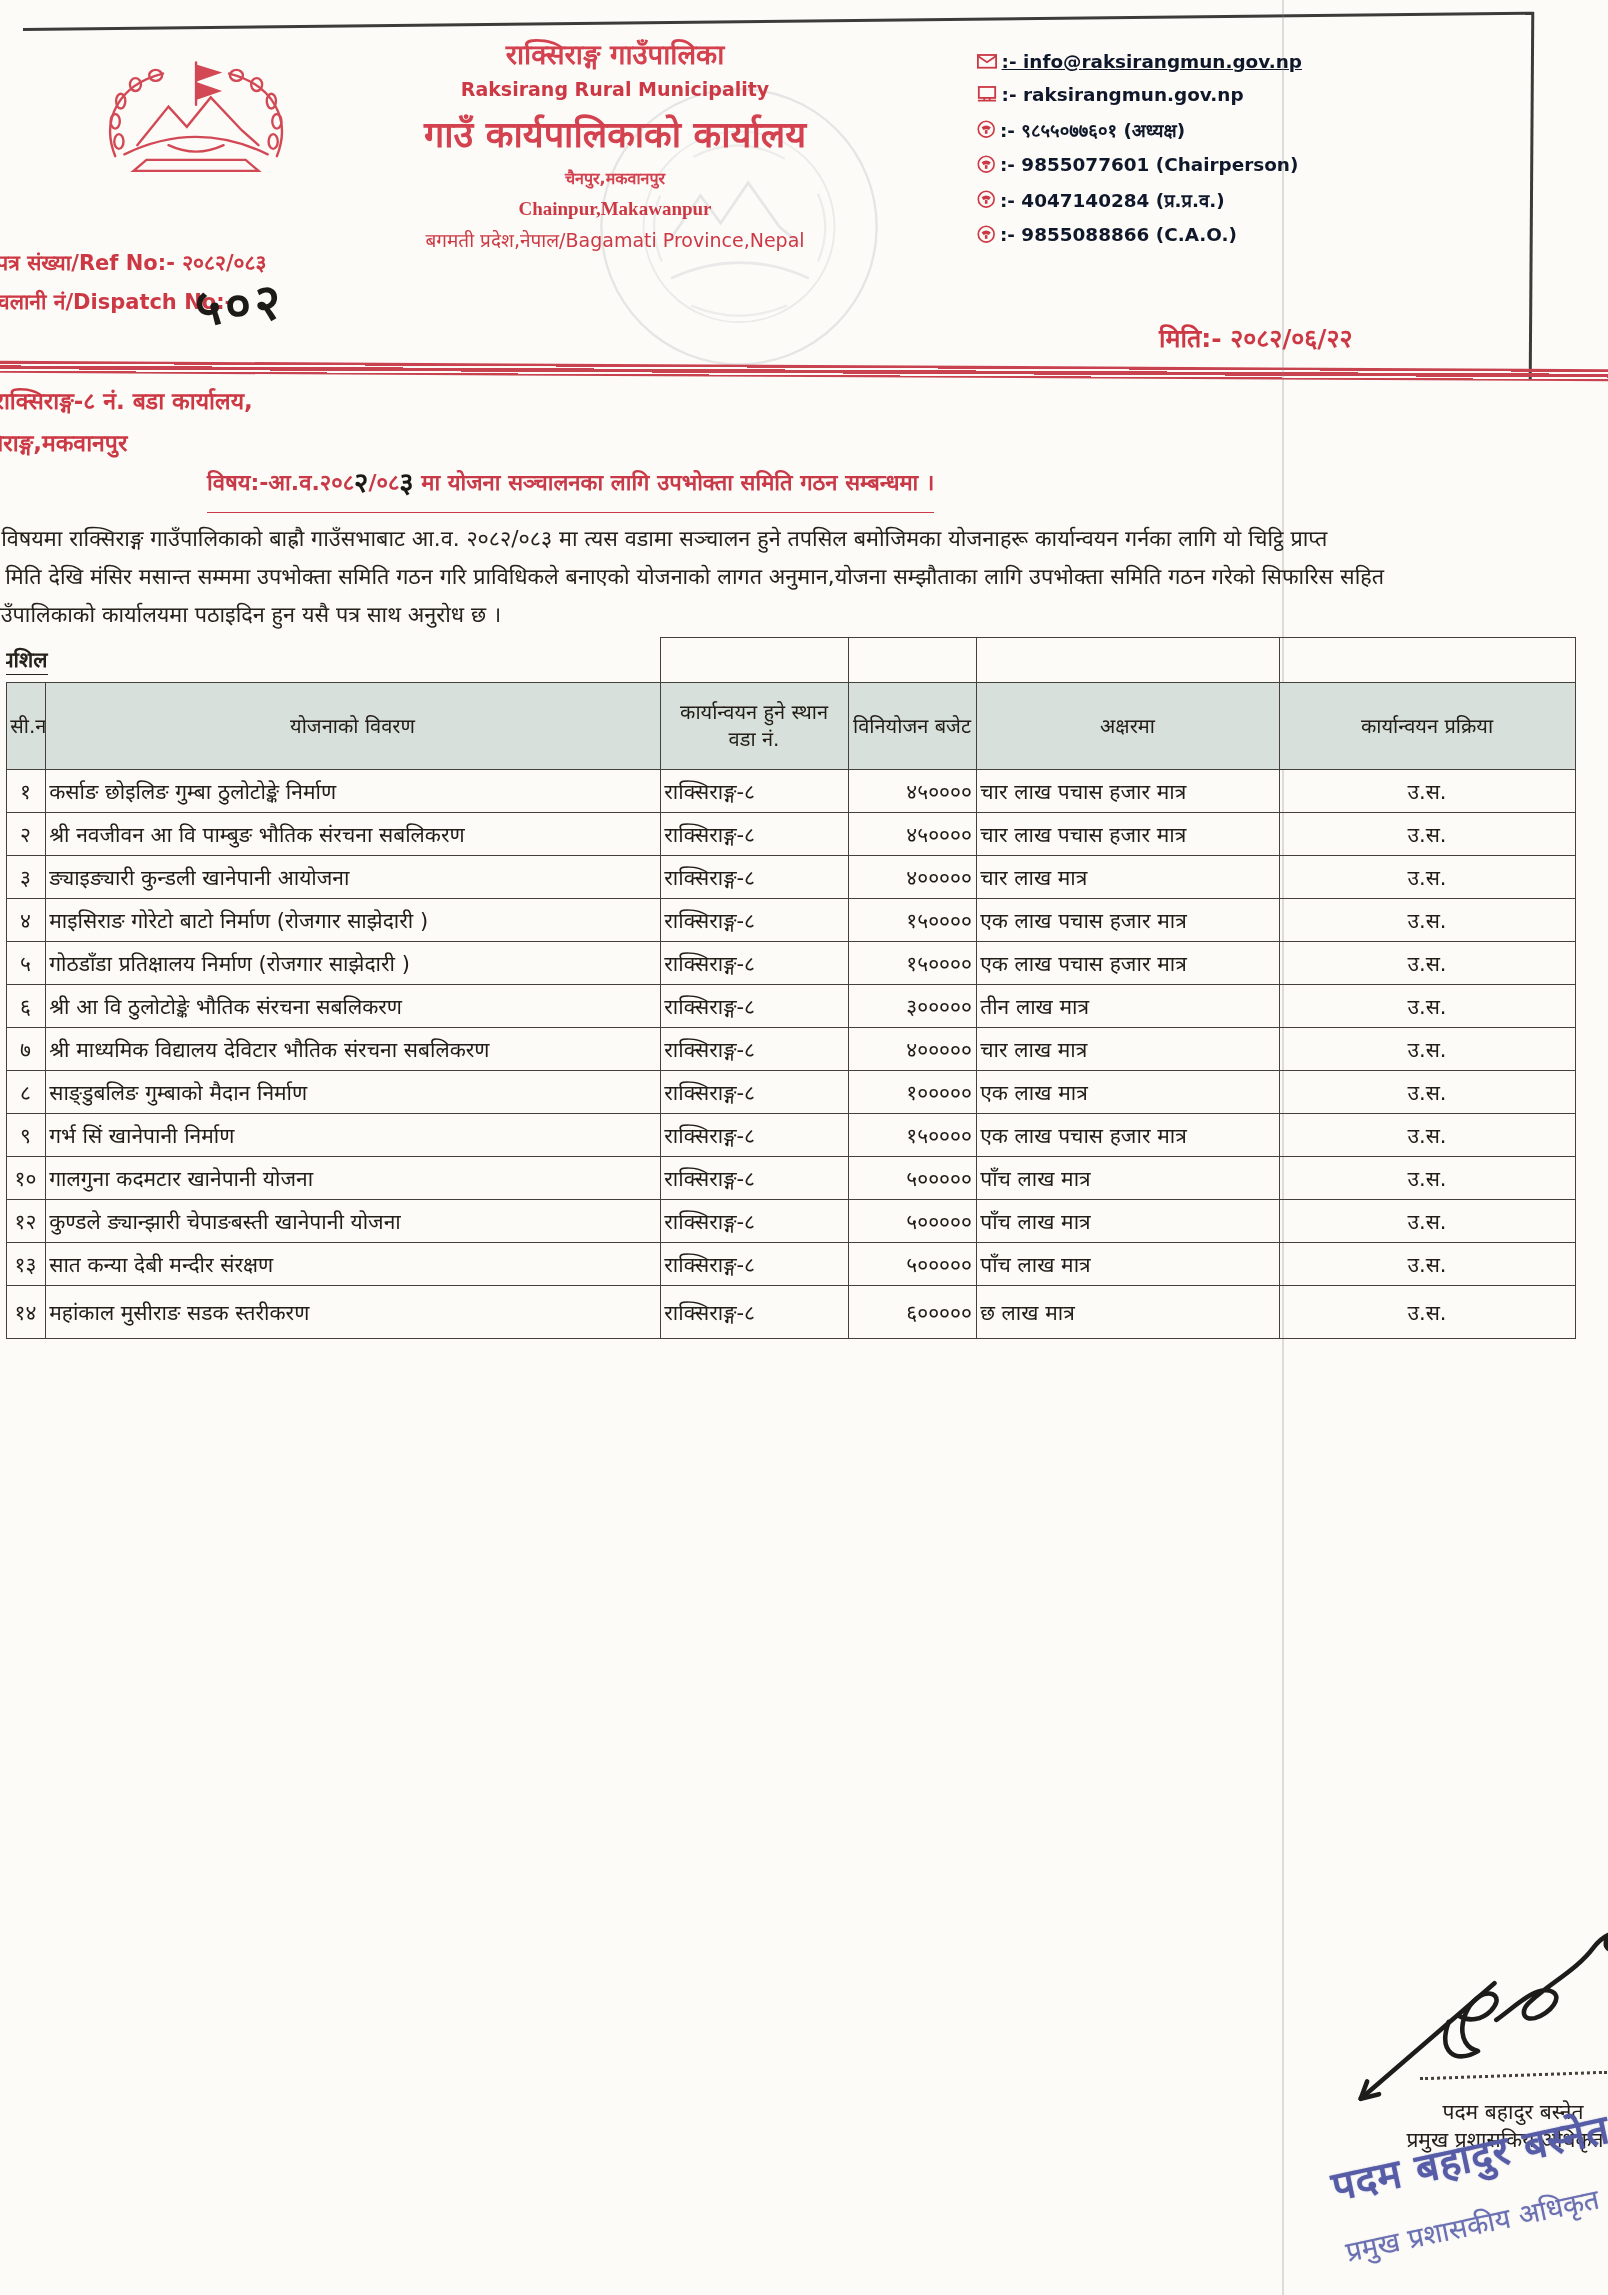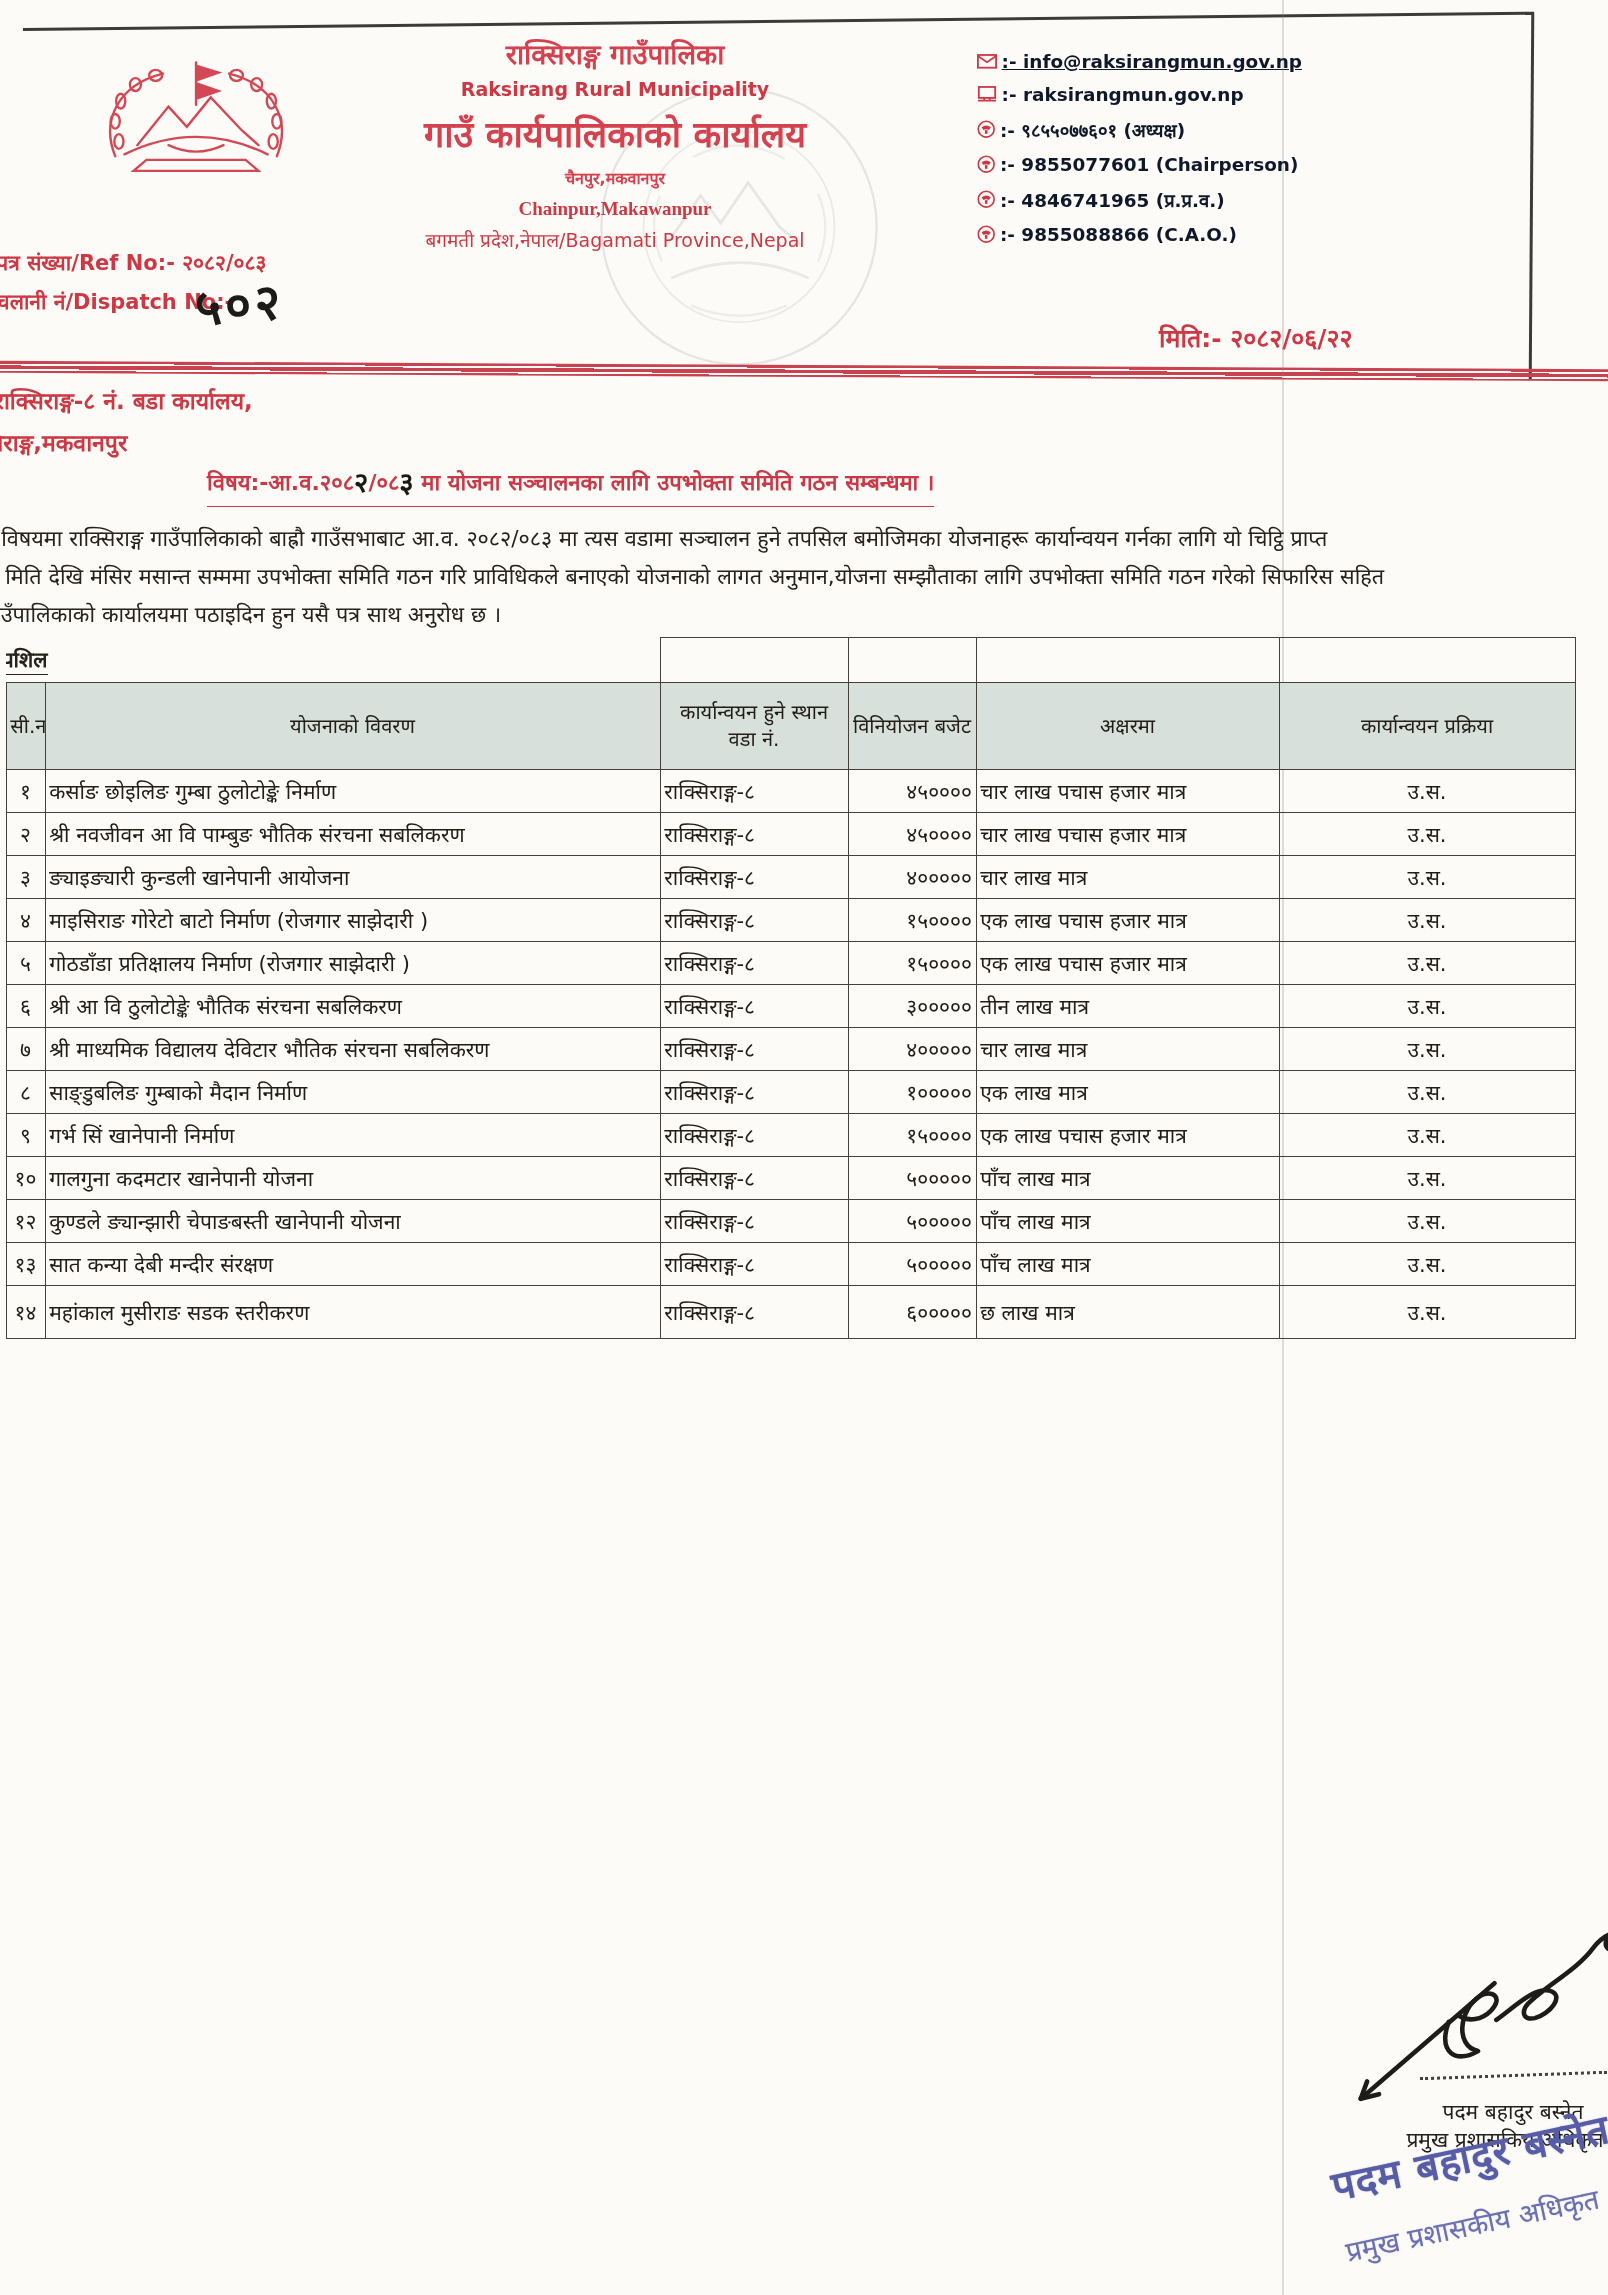--- a/index.html
+++ b/index.html
@@ -38,21 +38,21 @@
     font-size:18.4px;font-weight:bold;white-space:nowrap;}
   .contact-row svg{flex:0 0 auto;}
   .contact-row.em .c-text{text-decoration:underline;}
   .date-line{left:1159px;top:320px;font-size:25px;font-weight:bold;color:#cc3945;white-space:nowrap;}
   
   .seal{left:583px;top:78px;width:312px;height:303px;opacity:.45;}
   
   .addr1{left:-5.5px;top:384px;font-size:23px;font-weight:bold;color:#cc3945;white-space:nowrap;}
   .addr2{left:-46px;top:426px;font-size:23px;font-weight:bold;color:#cc3945;white-space:nowrap;}
   .subject{left:207px;top:461px;font-size:22px;font-weight:bold;color:#c93a49;
-    border-bottom:1.8px solid #c93a49;padding-bottom:8px;white-space:nowrap;}
+    border-bottom:1.8px solid #c93a49;padding-bottom:14px;white-space:nowrap;}
   .subject .hand{color:#1b1916;font-size:27.5px;font-weight:bold;display:inline-block;transform:translateY(1.8px);}
   .body-line{left:-51px;font-size:21.6px;color:#26221b;white-space:nowrap;}
   .bl1{top:523px;} .bl2{top:561px;} .bl3{top:599px;}
   
   table.plan{position:absolute;left:5.5px;top:637px;width:1568px;border-collapse:collapse;
     table-layout:fixed;color:#211d16;}
   table.plan td,table.plan th{border:1.8px solid #45413a;padding:0 3.7px;vertical-align:middle;
     font-weight:normal;overflow:hidden;}
   tr.r0 td{height:44px;border-bottom:none;}
   tr.hd th{height:86px;background:#d7e0da;font-size:20px;line-height:1.35;text-align:center;}
@@ -166,21 +166,21 @@
         <rect x="8.6" y="11" width="2.8" height="4" fill="#cc3945"></rect>
       </svg>
       <span class="c-text">:- 9855077601 (Chairperson)</span>
     </div>
     <div class="contact-row">
       <svg width="18.4" height="18.4" viewBox="0 0 20 20">
         <circle cx="10" cy="10" r="8.6" fill="none" stroke="#cc3945" stroke-width="1.8"></circle>
         <path d="M5,8 q5,-4 10,0 l-2,3 q-3,-2 -6,0 z" fill="#cc3945"></path>
         <rect x="8.6" y="11" width="2.8" height="4" fill="#cc3945"></rect>
       </svg>
-      <span class="c-text">:- 4846741965 (प्र.प्र.व.)</span>
+      <span class="c-text">:- 4047140284 (प्र.प्र.व.)</span>
     </div>
     <div class="contact-row">
       <svg width="18.4" height="18.4" viewBox="0 0 20 20">
         <circle cx="10" cy="10" r="8.6" fill="none" stroke="#cc3945" stroke-width="1.8"></circle>
         <path d="M5,8 q5,-4 10,0 l-2,3 q-3,-2 -6,0 z" fill="#cc3945"></path>
         <rect x="8.6" y="11" width="2.8" height="4" fill="#cc3945"></rect>
       </svg>
       <span class="c-text">:- 9855088866 (C.A.O.)</span>
     </div>
   </div>

